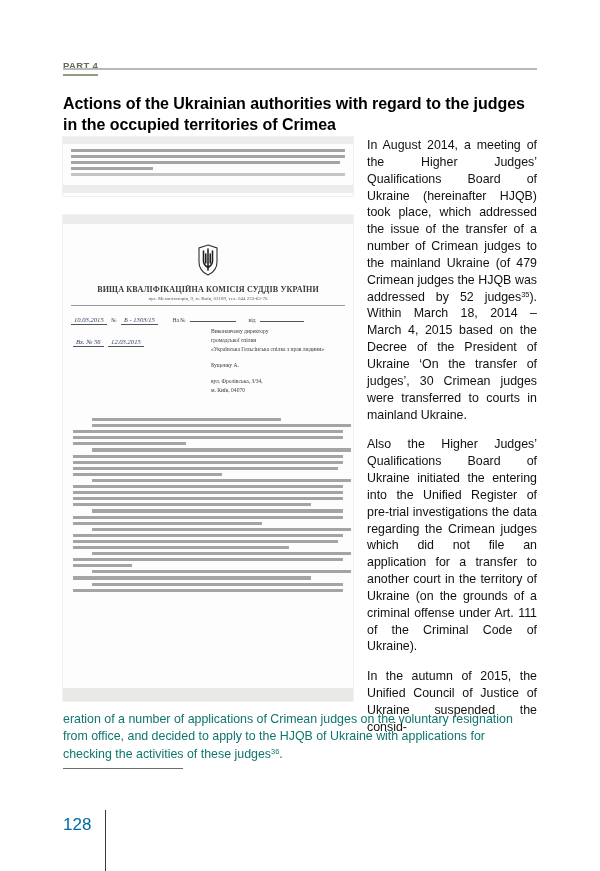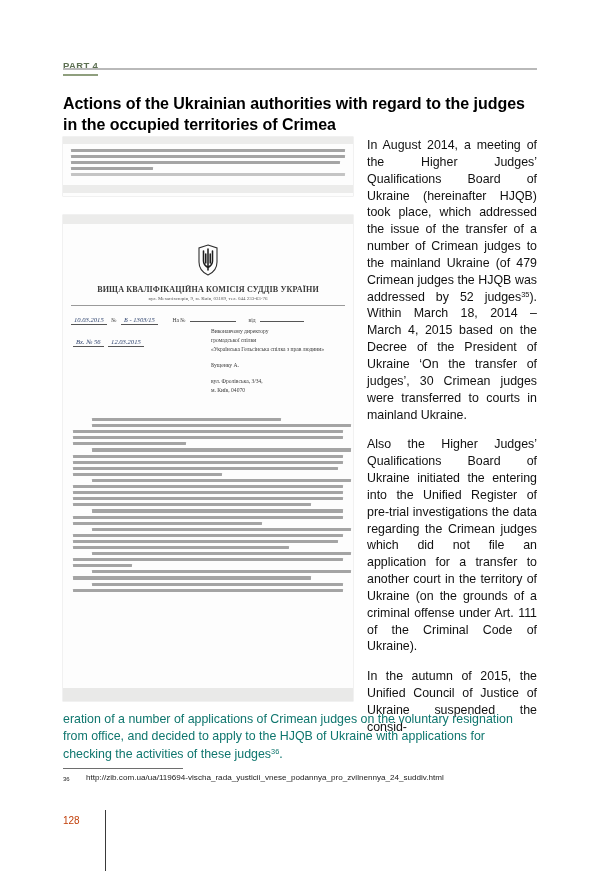--- a/index.html
+++ b/index.html
@@ -267,22 +267,22 @@
     left: 0;
     top: 0.5px;
     font-size: 6px;
   }
 
   
   #page-number {
     position: absolute;
     left: 63px;
     top: 815px;
-    font-size: 10px;
-    color: #c2410c;
+    font-size: 17px;
+    color: #0369a1;
   }
   #bottom-vrule {
     position: absolute;
     left: 105px;
     top: 810px;
     width: 1.3px;
     height: 61px;
     background: #3a3a3a;
   }
 </style>
@@ -388,20 +388,16 @@
 <div id="right-column">
   <p><span>In August 2014, a meeting of the Higher Judges’ Qualifications Board of Ukraine (hereinafter HJQB) took place, which addressed the issue of the transfer of a number of Crimean judges to the mainland Ukraine (of 479 Crimean judges the HJQB was addressed by 52 judges</span><sup>35</sup><span>). Within March 18, 2014 – March 4, 2015 based on the Decree of the President of Ukraine ‘On the transfer of judges’, 30 Crimean judges were transferred to courts in mainland Ukraine.</span></p>
   <p>Also the Higher Judges’ Qualifications Board of Ukraine initiated the entering into the Unified Register of pre-trial investigations the data regarding the Crimean judges which did not file an application for a transfer to another court in the territory of Ukraine (on the grounds of a criminal offense under Art. 111 of the Criminal Code of Ukraine).</p>
   <p>In the autumn of 2015, the Unified Council of Justice of Ukraine suspended the consid-</p>
 </div>
 
 <div id="continuation"><span>eration of a number of applications of Crimean judges on the voluntary resignation from office, and decided to apply to the HJQB of Ukraine with applications for checking the activities of these judges</span><sup>36</sup><span>.</span></div>
 
 <div id="footnote-rule"></div>
 <div id="footnotes">
-  <div class="fn">
-    <span class="fn-num">36</span>
-    <span>http://zib.com.ua/ua/119694-vischa_rada_yusticii_vnese_podannya_pro_zvilnennya_24_suddiv.html</span>
-  </div>
 </div>
 
 <div id="page-number">128</div>
 <div id="bottom-vrule"></div>
 
 </body></html>

